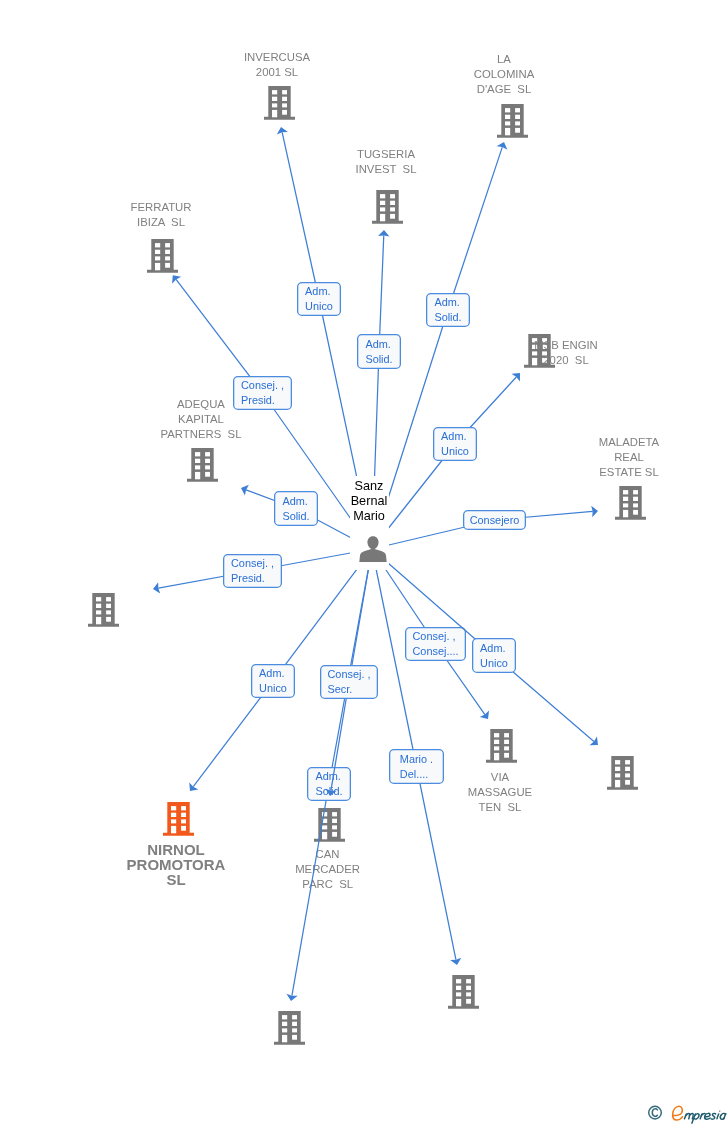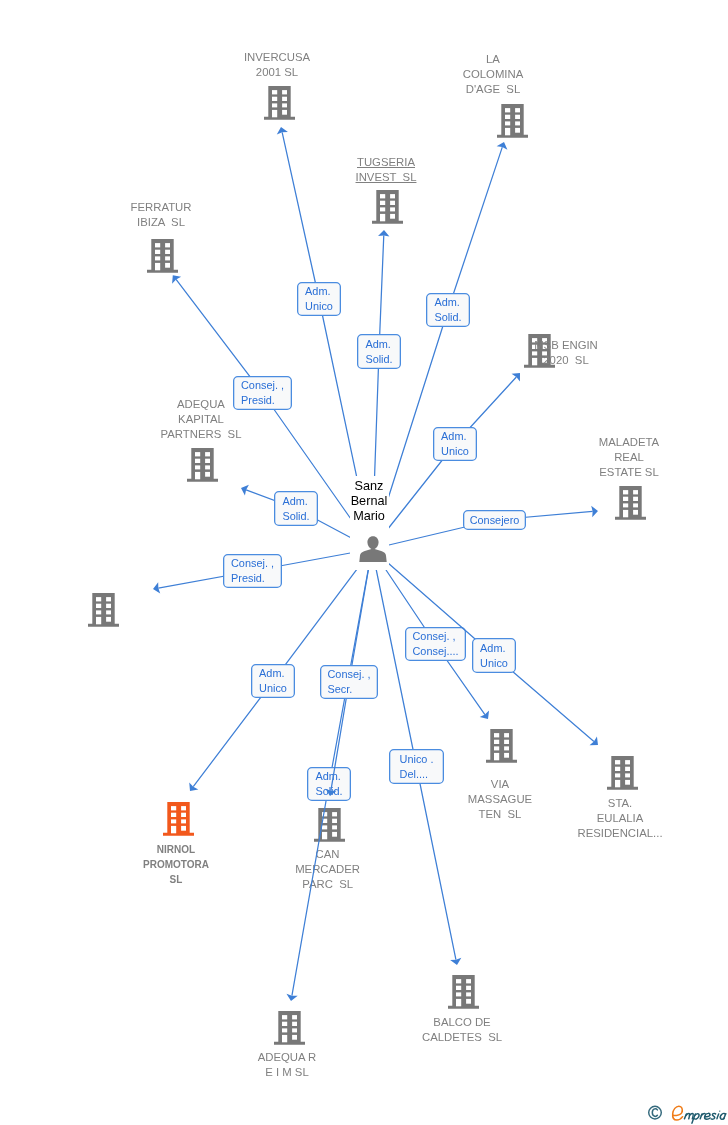--- a/index.html
+++ b/index.html
@@ -5,21 +5,21 @@
 <style>
   html,body{margin:0;padding:0;background:#ffffff;}
   body{width:728px;height:1125px;position:relative;overflow:hidden;
        font-family:"Liberation Sans",sans-serif;-webkit-font-smoothing:antialiased;}
   #canvas{position:absolute;left:0;top:0;width:728px;height:1125px;background:#fff;border-radius:20px;}
   #nodes-layer,#labels-layer,#center-layer{position:absolute;left:0;top:0;width:728px;height:1125px;will-change:opacity;}
   .nodeicon{position:absolute;}
   .cap{position:absolute;text-align:center;color:#808080;font-size:11.35px;
        line-height:15px;white-space:pre;}
   .cap.person{color:#000000;font-size:12.7px;line-height:15px;}
-  .cap.hl{color:#808080;font-weight:bold;font-size:10px;}
+  .cap.hl{color:#808080;font-weight:bold;font-size:15px;}
   .lbl{position:absolute;color:#2a6fd6;font-size:10.9px;line-height:15px;
        display:flex;align-items:center;justify-content:center;
        white-space:pre;box-sizing:border-box;will-change:opacity;}
   #watermark{position:absolute;left:646px;top:1101px;}
 </style>
 </head>
 <body>
 
 <div id="canvas">
   <div id="nodes-layer">
@@ -44,37 +44,37 @@
             <rect x="8" y="4.1" width="5.2" height="4.3"></rect>
             <rect x="18.1" y="4.1" width="4.9" height="4.3"></rect>
             <rect x="8" y="10.7" width="5.2" height="4.3"></rect>
             <rect x="18.1" y="10.7" width="4.9" height="4.3"></rect>
             <rect x="8" y="17.4" width="5.2" height="4"></rect>
             <rect x="18.1" y="17.4" width="4.9" height="4"></rect>
             <rect x="8" y="23.9" width="5.2" height="7.4"></rect>
             <rect x="18.1" y="23.9" width="4.9" height="4.8"></rect>
           </g>
         </svg></div>
-      <div class="cap" style="left: 428px; top: 52px; width: 130px; text-align: center;">LA
+      <div class="cap" style="left: 439px; top: 52px; width: 130px; text-align: center;">LA
 COLOMINA
 D'AGE  SL</div>
       <div class="nodeicon" style="left: 372px; top: 190px;"><svg width="31" height="34" viewBox="0 0 31 34">
           <path fill="#787878" d="M4.3 0 h22.4 v31.3 h-22.4 z M0 30.8 h31 v2.9 h-31 z"></path>
           <g fill="#fff">
             <rect x="8" y="4.1" width="5.2" height="4.3"></rect>
             <rect x="18.1" y="4.1" width="4.9" height="4.3"></rect>
             <rect x="8" y="10.7" width="5.2" height="4.3"></rect>
             <rect x="18.1" y="10.7" width="4.9" height="4.3"></rect>
             <rect x="8" y="17.4" width="5.2" height="4"></rect>
             <rect x="18.1" y="17.4" width="4.9" height="4"></rect>
             <rect x="8" y="23.9" width="5.2" height="7.4"></rect>
             <rect x="18.1" y="23.9" width="4.9" height="4.8"></rect>
           </g>
         </svg></div>
-      <div class="cap" style="left: 321px; top: 155px; width: 130px; text-decoration: underline;">TUGSERIA
+      <div class="cap" style="left: 321px; top: 147px; width: 130px;">TUGSERIA
 INVEST  SL</div>
       <div class="nodeicon" style="left: 147px; top: 239px;"><svg width="31" height="34" viewBox="0 0 31 34">
           <path fill="#787878" d="M4.3 0 h22.4 v31.3 h-22.4 z M0 30.8 h31 v2.9 h-31 z"></path>
           <g fill="#fff">
             <rect x="8" y="4.1" width="5.2" height="4.3"></rect>
             <rect x="18.1" y="4.1" width="4.9" height="4.3"></rect>
             <rect x="8" y="10.7" width="5.2" height="4.3"></rect>
             <rect x="18.1" y="10.7" width="4.9" height="4.3"></rect>
             <rect x="8" y="17.4" width="5.2" height="4"></rect>
             <rect x="18.1" y="17.4" width="4.9" height="4"></rect>
@@ -150,39 +150,36 @@
             <rect x="8" y="4.1" width="5.2" height="4.3"></rect>
             <rect x="18.1" y="4.1" width="4.9" height="4.3"></rect>
             <rect x="8" y="10.7" width="5.2" height="4.3"></rect>
             <rect x="18.1" y="10.7" width="4.9" height="4.3"></rect>
             <rect x="8" y="17.4" width="5.2" height="4"></rect>
             <rect x="18.1" y="17.4" width="4.9" height="4"></rect>
             <rect x="8" y="23.9" width="5.2" height="7.4"></rect>
             <rect x="18.1" y="23.9" width="4.9" height="4.8"></rect>
           </g>
         </svg></div>
-      <div class="cap" style="left: 435px; top: 770px; width: 130px; margin-top: 7px;">VIA
+      <div class="cap" style="left: 435px; top: 770px; width: 130px;">VIA
 MASSAGUE
 TEN  SL</div>
       <div class="nodeicon" style="left: 606.7px; top: 755.8px;"><svg width="31" height="34" viewBox="0 0 31 34">
           <path fill="#787878" d="M4.3 0 h22.4 v31.3 h-22.4 z M0 30.8 h31 v2.9 h-31 z"></path>
           <g fill="#fff">
             <rect x="8" y="4.1" width="5.2" height="4.3"></rect>
             <rect x="18.1" y="4.1" width="4.9" height="4.3"></rect>
             <rect x="8" y="10.7" width="5.2" height="4.3"></rect>
             <rect x="18.1" y="10.7" width="4.9" height="4.3"></rect>
             <rect x="8" y="17.4" width="5.2" height="4"></rect>
             <rect x="18.1" y="17.4" width="4.9" height="4"></rect>
             <rect x="8" y="23.9" width="5.2" height="7.4"></rect>
             <rect x="18.1" y="23.9" width="4.9" height="4.8"></rect>
           </g>
         </svg></div>
-      <div class="cap" style="left: 545px; top: 796px; width: 150px;">STA.
-EULALIA
-RESIDENCIAL...</div>
       <div class="nodeicon" style="left: 162.9px; top: 802.1px;"><svg width="31" height="34" viewBox="0 0 31 34">
           <path fill="#f2581c" d="M4.3 0 h22.4 v31.3 h-22.4 z M0 30.8 h31 v2.9 h-31 z"></path>
           <g fill="#fff">
             <rect x="8" y="4.1" width="5.2" height="4.3"></rect>
             <rect x="18.1" y="4.1" width="4.9" height="4.3"></rect>
             <rect x="8" y="10.7" width="5.2" height="4.3"></rect>
             <rect x="18.1" y="10.7" width="4.9" height="4.3"></rect>
             <rect x="8" y="17.4" width="5.2" height="4"></rect>
             <rect x="18.1" y="17.4" width="4.9" height="4"></rect>
             <rect x="8" y="23.9" width="5.2" height="7.4"></rect>
@@ -214,37 +211,33 @@
             <rect x="8" y="4.1" width="5.2" height="4.3"></rect>
             <rect x="18.1" y="4.1" width="4.9" height="4.3"></rect>
             <rect x="8" y="10.7" width="5.2" height="4.3"></rect>
             <rect x="18.1" y="10.7" width="4.9" height="4.3"></rect>
             <rect x="8" y="17.4" width="5.2" height="4"></rect>
             <rect x="18.1" y="17.4" width="4.9" height="4"></rect>
             <rect x="8" y="23.9" width="5.2" height="7.4"></rect>
             <rect x="18.1" y="23.9" width="4.9" height="4.8"></rect>
           </g>
         </svg></div>
-      <div class="cap" style="left: 397px; top: 1014.5px; width: 130px;">BALCO DE
-CALDETES  SL</div>
       <div class="nodeicon" style="left: 273.7px; top: 1011px;"><svg width="31" height="34" viewBox="0 0 31 34">
           <path fill="#787878" d="M4.3 0 h22.4 v31.3 h-22.4 z M0 30.8 h31 v2.9 h-31 z"></path>
           <g fill="#fff">
             <rect x="8" y="4.1" width="5.2" height="4.3"></rect>
             <rect x="18.1" y="4.1" width="4.9" height="4.3"></rect>
             <rect x="8" y="10.7" width="5.2" height="4.3"></rect>
             <rect x="18.1" y="10.7" width="4.9" height="4.3"></rect>
             <rect x="8" y="17.4" width="5.2" height="4"></rect>
             <rect x="18.1" y="17.4" width="4.9" height="4"></rect>
             <rect x="8" y="23.9" width="5.2" height="7.4"></rect>
             <rect x="18.1" y="23.9" width="4.9" height="4.8"></rect>
           </g>
         </svg></div>
-      <div class="cap" style="left: 222px; top: 1049.5px; width: 130px;">ADEQUA R
-E I M SL</div>
     </div>
   <div id="labels-layer">
       <svg viewBox="0 0 728 1125" width="728" height="1125" style="position: absolute; left: 0px; top: 0px; z-index: 1;">
         <polyline points="372,549 319,299 282.1649317044286,132.2728487674138" fill="none" stroke="#3e7fd6" stroke-width="1.25"></polyline>
         <path d="M281,127 L287.92487179854794,131.92200676286365 L282.1649317044286,132.2728487674138 L276.79330217845217,134.38130702776851 Z" fill="#3e7fd6"></path>
       </svg>
       <svg viewBox="0 0 728 1125" width="728" height="1125" style="position: absolute; left: 0px; top: 0px; z-index: 2;">
         <rect x="297.65" y="282.65" width="42.7" height="32.7" rx="4.2" ry="4.2" fill="#f8f9fa" stroke="#4a8ce0" stroke-width="1.3"></rect>
       </svg>
       <div class="lbl" style="left: 297px; top: 282px; width: 44px; height: 34px; z-index: 3;">Adm.
@@ -347,21 +340,21 @@
       </svg>
       <div class="lbl" style="left: 307px; top: 767px; width: 44px; height: 34px; z-index: 36;">Adm.
 Solid.</div>
       <svg viewBox="0 0 728 1125" width="728" height="1125" style="position: absolute; left: 0px; top: 0px; z-index: 37;">
         <polyline points="372,549 416.5,766.5 455.92047704999015,959.709004800569" fill="none" stroke="#3e7fd6" stroke-width="1.25"></polyline>
         <path d="M457,965 L450.15561718114463,959.9666687145632 L455.92047704999015,959.709004800569 L461.325495935499,957.6876758200979 Z" fill="#3e7fd6"></path>
       </svg>
       <svg viewBox="0 0 728 1125" width="728" height="1125" style="position: absolute; left: 0px; top: 0px; z-index: 38;">
         <rect x="389.65" y="749.65" width="53.7" height="33.7" rx="4.2" ry="4.2" fill="#f8f9fa" stroke="#4a8ce0" stroke-width="1.3"></rect>
       </svg>
-      <div class="lbl" style="left: 389px; top: 749px; width: 55px; height: 35px; z-index: 39;">Unico .
+      <div class="lbl" style="left: 389px; top: 749px; width: 55px; height: 35px; z-index: 39;">Mario .
 Del....</div>
       <svg viewBox="0 0 728 1125" width="728" height="1125" style="position: absolute; left: 0px; top: 0px; z-index: 40;">
         <polyline points="372,549 349,682 330.88775453144893,790.6734728113064" fill="none" stroke="#3e7fd6" stroke-width="1.25"></polyline>
         <path d="M330,796 L325.4132682541805,788.848644052217 L330.88775453144893,790.6734728113064 L336.658158985867,790.7227925074981 Z" fill="#3e7fd6"></path>
       </svg>
       <svg viewBox="0 0 728 1125" width="728" height="1125" style="position: absolute; left: 0px; top: 0px; z-index: 41;">
         <rect x="320.65" y="665.65" width="56.7" height="32.7" rx="4.2" ry="4.2" fill="#f8f9fa" stroke="#4a8ce0" stroke-width="1.3"></rect>
       </svg>
       <div class="lbl" style="left: 320px; top: 665px; width: 58px; height: 34px; z-index: 42;">Consej. ,
 Secr.</div>

